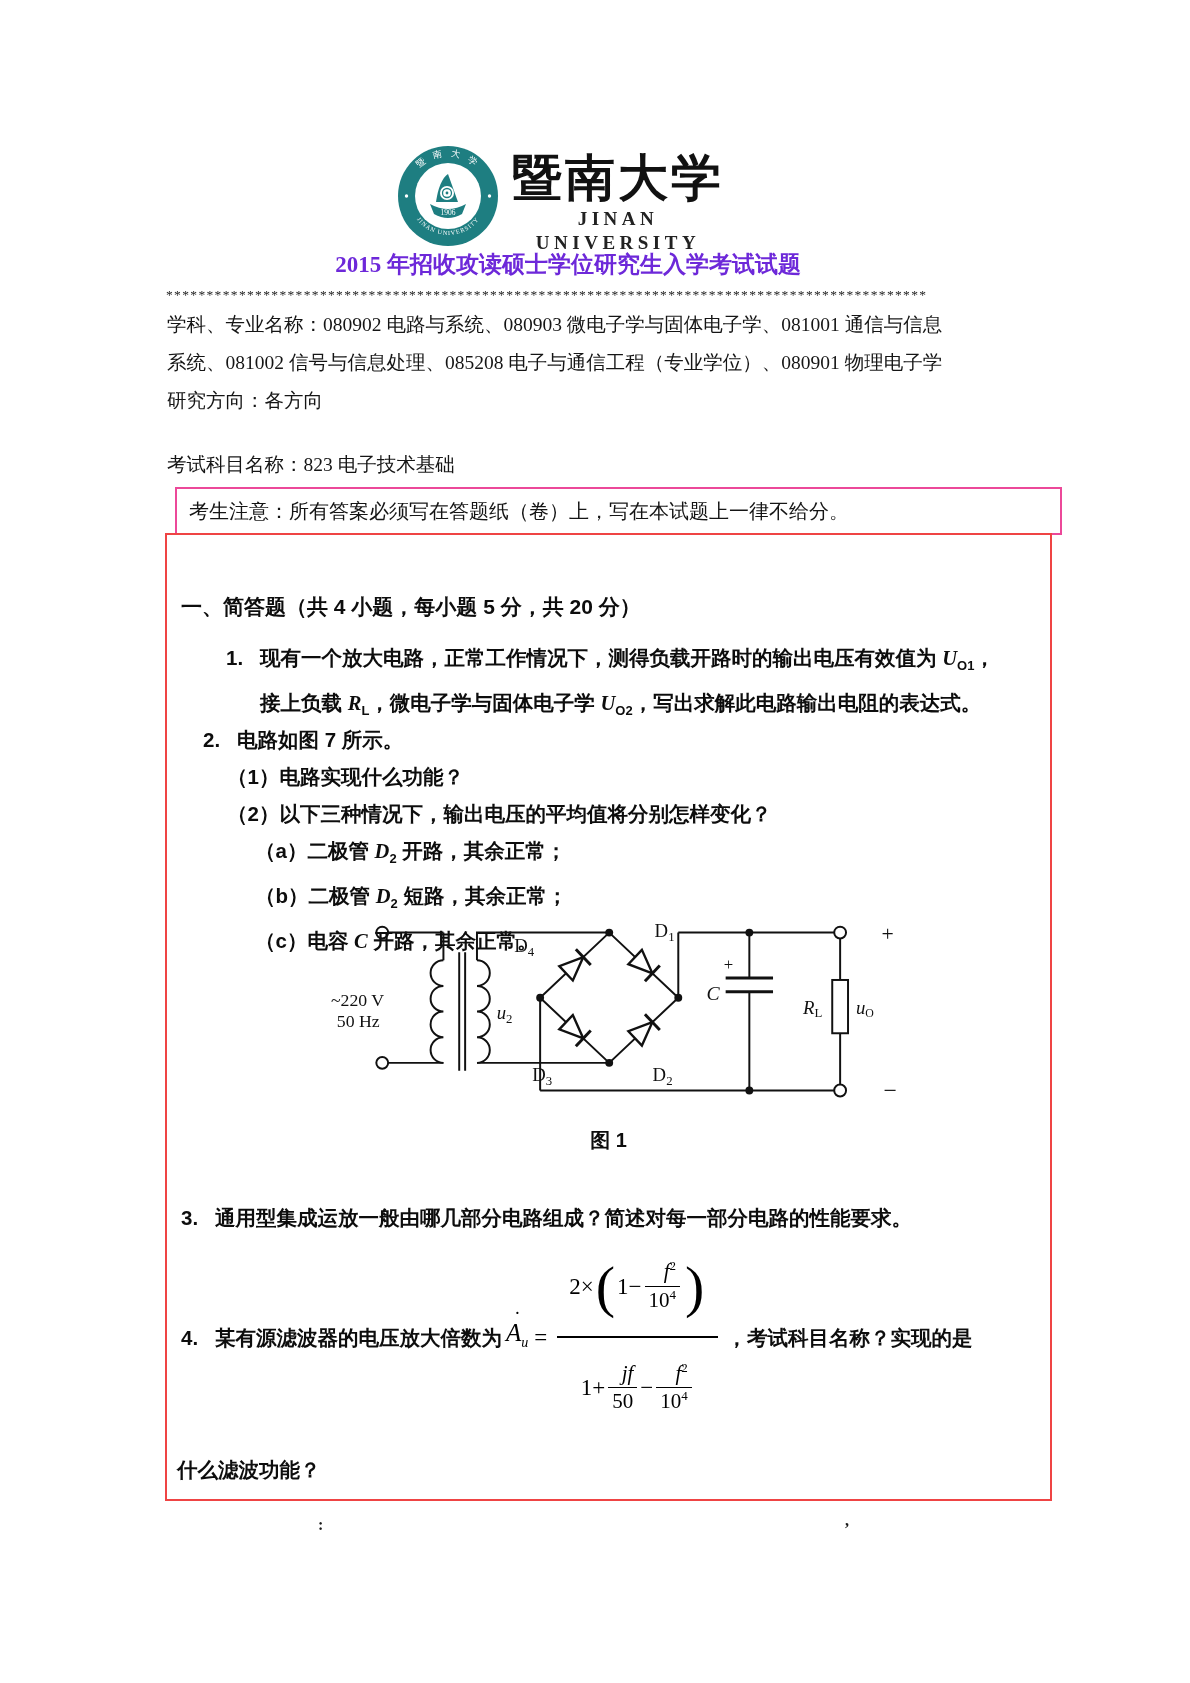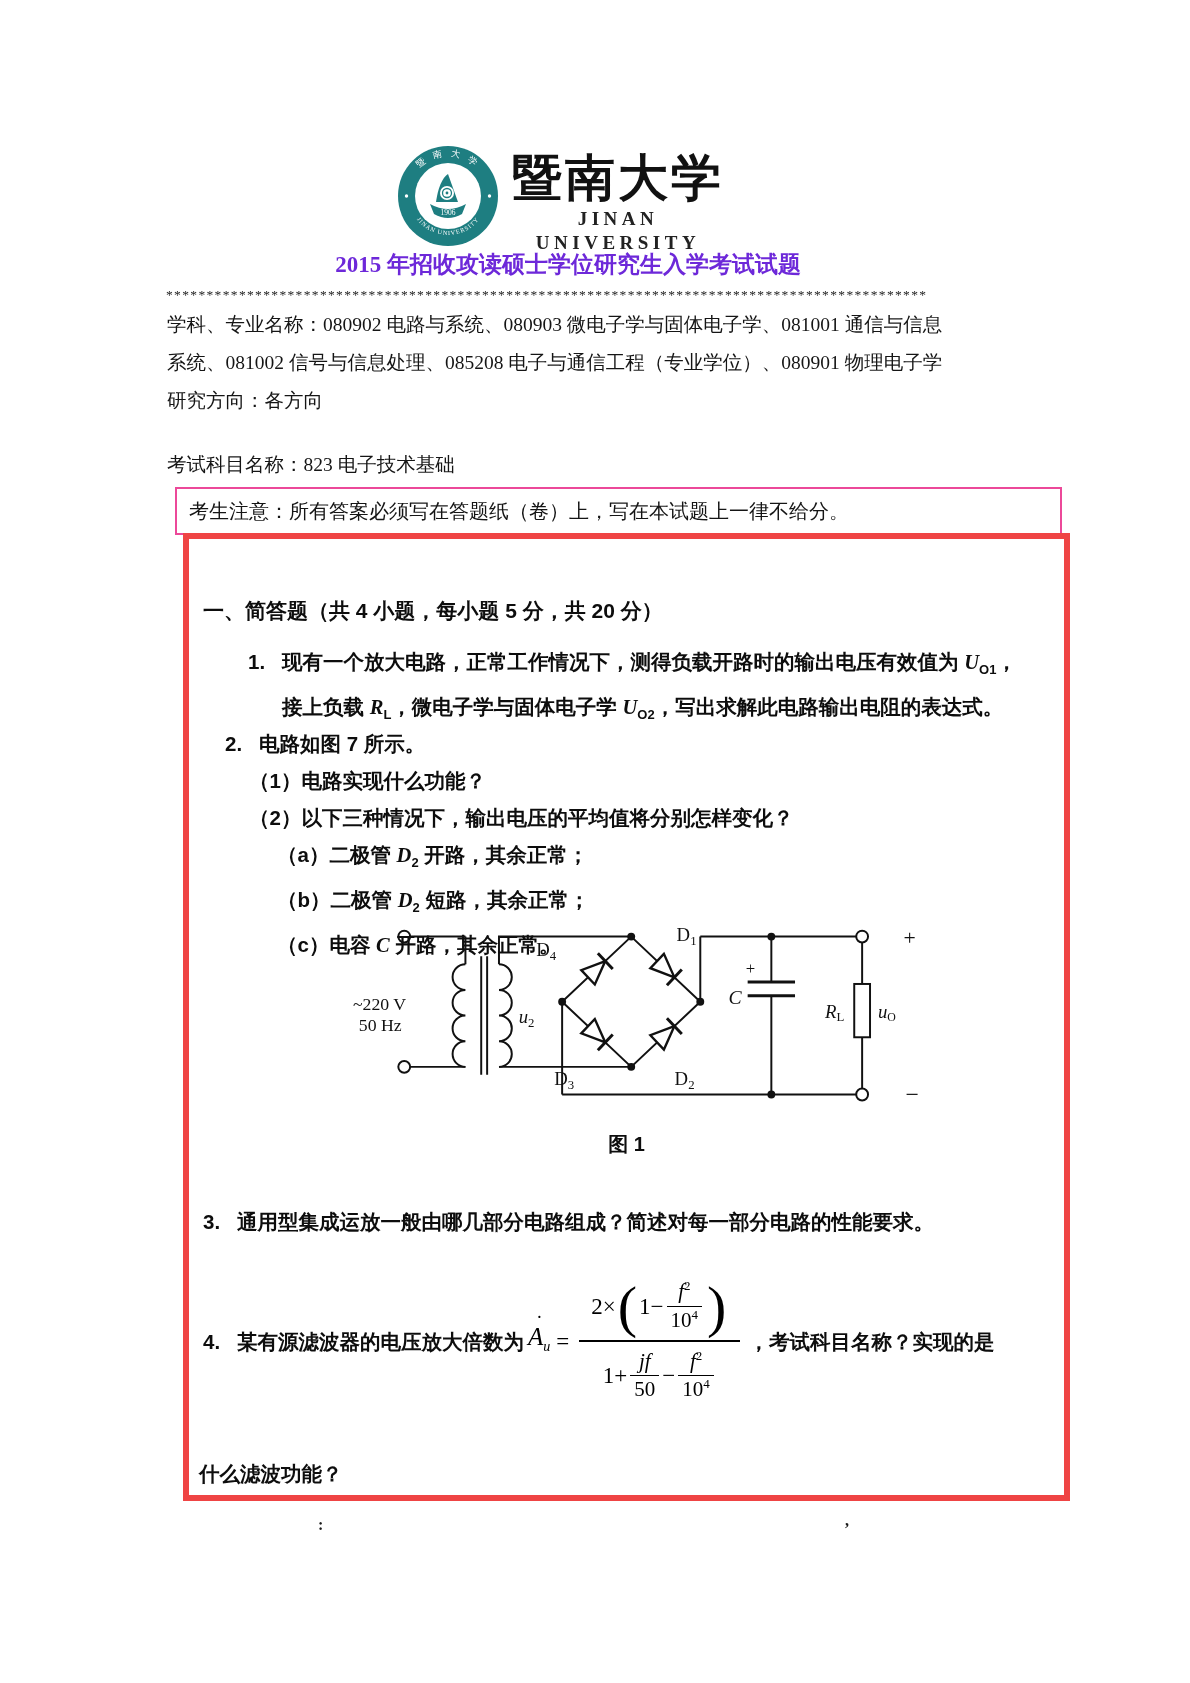--- a/index.html
+++ b/index.html
@@ -16,22 +16,22 @@
   .doc-title{position:absolute;left:0;top:249px;width:1120px;text-align:center;
     font-size:23px;font-weight:700;color:#6d28d9;margin-left:8px;}
   .stars{position:absolute;left:166px;top:287px;width:878px;height:18px;
     font-size:13.5px;letter-spacing:1.35px;white-space:nowrap;overflow:hidden;color:#222;}
   .majors{position:absolute;left:167px;top:306px;width:885px;font-size:19.5px;line-height:38px;color:#151515;}
   .exam-subject{position:absolute;left:167px;top:451px;font-size:19.5px;color:#151515;}
   
   .notice-box{position:absolute;left:175px;top:487px;width:887px;height:48px;
     border:2px solid #ec4899;box-sizing:border-box;display:flex;align-items:center;
     padding-left:12px;font-size:20px;color:#151515;}
-  .main-box{position:absolute;left:183px;top:533px;width:887px;height:968px;
-    border:6px solid #ef4444;box-sizing:border-box;}
+  .main-box{position:absolute;left:165px;top:533px;width:887px;height:968px;
+    border:2px solid #ef4444;box-sizing:border-box;}
   
   .hei{font-family:"Liberation Sans","DejaVu Sans",sans-serif;font-weight:700;color:#0d0d0d;}
   .sec-heading{position:absolute;left:14px;top:58px;font-size:21px;}
   .q{font-size:20.5px;line-height:37px;}
   .q .qnum{display:inline-block;width:34px;}
   .q1{position:absolute;left:36px;top:104px;width:810px;margin-left:23px;}
   .q1 .l2{padding-left:34px;}
   .q2{position:absolute;left:36px;top:186px;width:810px;}
   .q2 .sub{padding-left:24px;}
   .q2 .abc{padding-left:52px;}
@@ -50,21 +50,21 @@
   .formula{display:inline-flex;align-items:center;font-family:"Liberation Serif","DejaVu Serif",serif;
     font-weight:400;color:#000;font-size:23px;margin:0 4px;}
   .adot{position:relative;display:inline-block;font-style:italic;font-size:25px;}
   .adot .dot{position:absolute;top:-13px;left:8px;font-style:normal;font-size:20px;}
   .lhs sub{font-size:14px;font-style:italic;}
   .eqs{margin:0 6px;}
   .mainfrac{display:inline-block;text-align:center;vertical-align:middle;margin:0 4px;}
   .mainfrac .mtop{display:flex;align-items:center;justify-content:center;
     border-bottom:2px solid #000;padding:2px 12px 6px;}
   .mainfrac .mbot{display:flex;align-items:center;justify-content:center;padding:6px 12px 2px;}
-  .sfrac{display:inline-block;text-align:center;vertical-align:middle;font-size:21px;margin:0 3px;}
+  .sfrac{display:inline-block;text-align:right;vertical-align:middle;font-size:21px;margin:16px 3px;}
   .sfrac .t{display:block;border-bottom:1.5px solid #000;padding:0 4px;line-height:1.3;}
   .sfrac .b{display:block;padding:0 4px;line-height:1.3;}
   .sfrac i{font-style:italic;}
   .formula sup{font-size:13px;}
   .bigp{font-size:58px;line-height:0.85;font-weight:400;margin:0 2px;}
   .fnum{font-style:normal;}
   
   .mark1{position:absolute;left:318px;top:1516px;font-size:16px;font-weight:700;}
   .mark2{position:absolute;left:845px;top:1512px;font-size:16px;font-weight:700;}
 </style>

